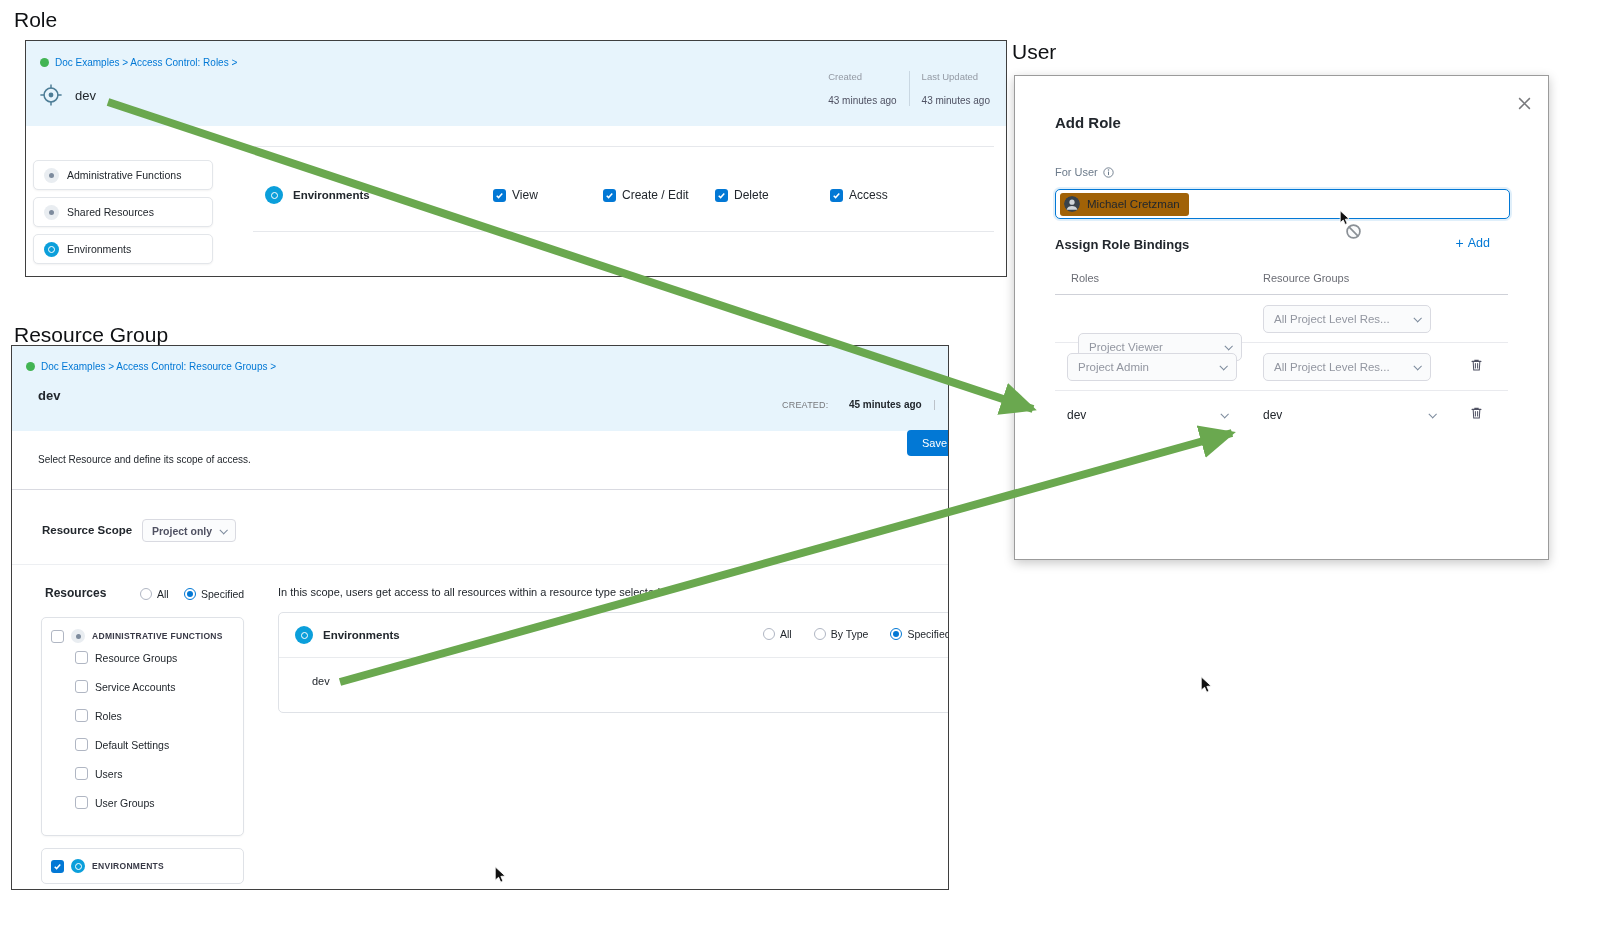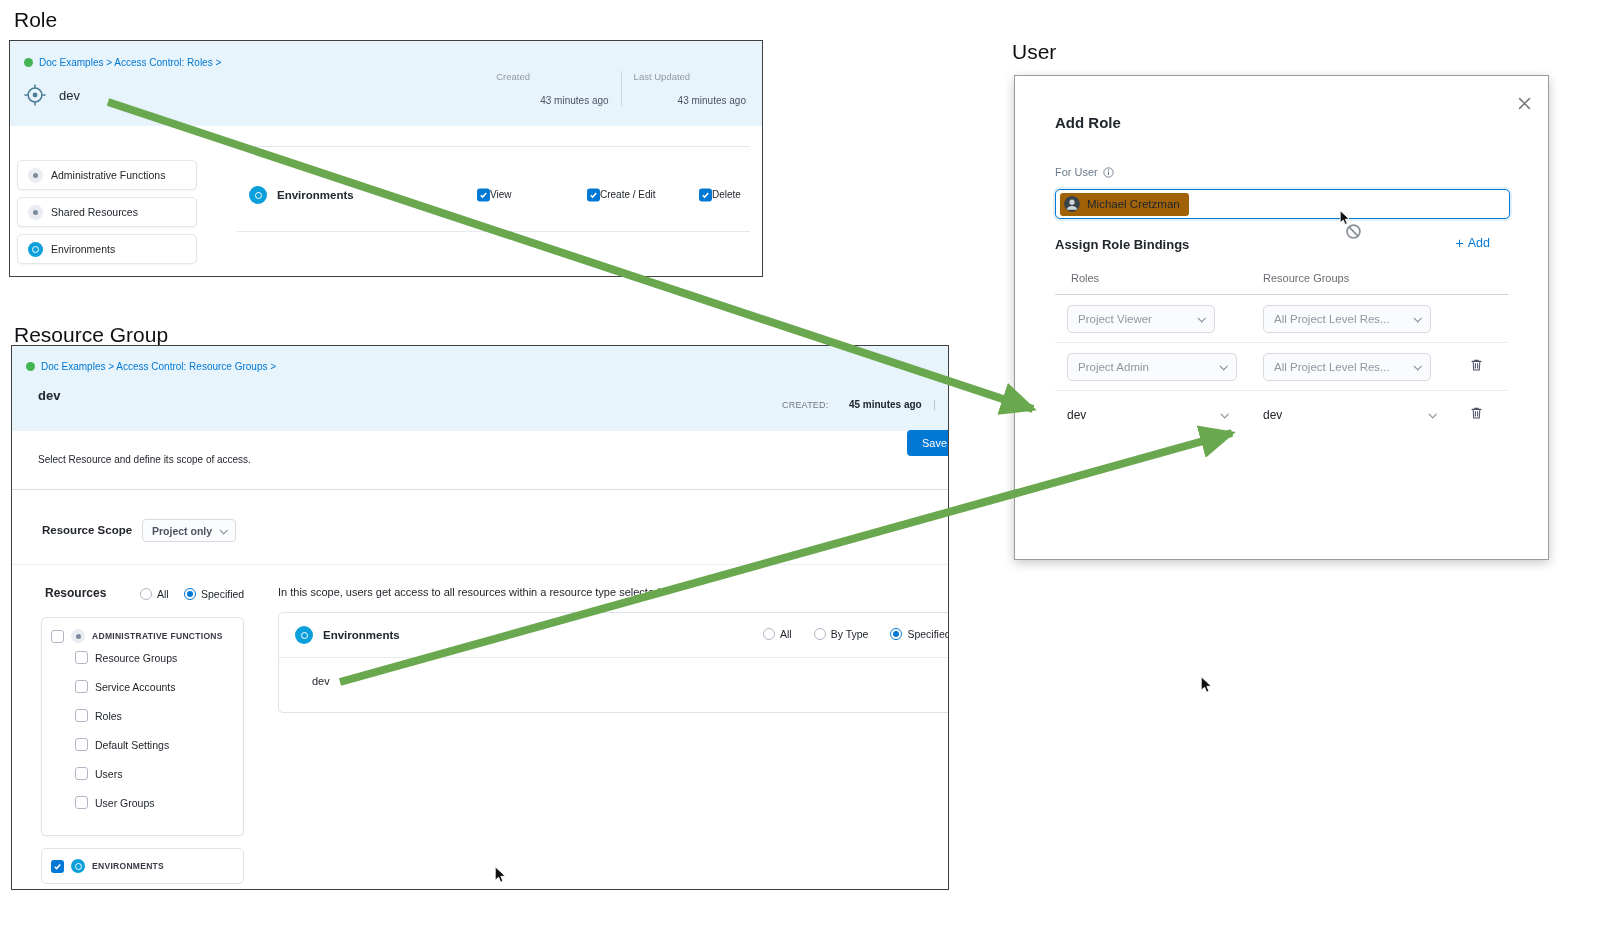--- a/index.html
+++ b/index.html
@@ -22,21 +22,21 @@
   .phead { position: absolute; left: 0; right: 0; top: 0; background: #e7f4fc; }
   .crumb { position: absolute; display: flex; align-items: center; gap: 6px;
            font-size: 10px; color: #0278d5; white-space: nowrap; }
   .gdot { width: 9px; height: 9px; border-radius: 50%; background: #42b453; flex: 0 0 auto; }
   .ptitle-row { position: absolute; display: flex; align-items: center; gap: 12px; }
   .ptitle { font-size: 13px; color: #22272d; }
 
   .meta { position: absolute; display: flex; align-items: stretch; }
   .mcol { padding: 0 12px; }
   .mlab { font-size: 9.5px; color: #9399a3; margin-bottom: 13px; white-space: nowrap; }
-  .mval { font-size: 10px; color: #4f5162; white-space: nowrap; margin-left: 44px; }
+  .mval { font-size: 10px; color: #4f5162; white-space: nowrap; }
   .mdiv { width: 1px; background: #c9d7e2; }
 
   .side-card {
     height: 30px; display: flex; align-items: center; gap: 8px; padding: 0 10px;
     background: #fff; border: 1px solid #e3e6ea; border-radius: 5px;
     box-shadow: 0 1px 2px rgba(0,0,0,.05); font-size: 10.5px; color: #22272d;
     cursor: pointer;
   }
   .ci { width: 15px; height: 15px; border-radius: 50%; flex: 0 0 auto;
         display: flex; align-items: center; justify-content: center; }
@@ -45,21 +45,21 @@
   .ci-blue { background: #0b9fdb; }
   .ci-blue::after { content:""; width: 5px; height: 5px; border-radius: 50%; border: 1.5px solid #fff; }
 
   .hline { position: absolute; border-top: 1px solid #e6e8ec; }
 
   .prow { position: absolute; }
   .prow-icon { position: absolute; left: 12px; top: 50%; transform: translateY(-50%); }
   .prow-label { position: absolute; left: 40px; top: 50%; transform: translateY(-50%);
                 font-size: 11.5px; font-weight: bold; color: #22272d; white-space: nowrap; }
   .chk-item { position: absolute; top: 50%; transform: translateY(-50%);
-              display: flex; align-items: flex-start; font-size: 10px; color: #22272d; }
+              display: flex; align-items: flex-end; gap: 6px; font-size: 12px; color: #22272d; }
 
   .cb { width: 13px; height: 13px; border-radius: 3px; display: inline-flex;
         align-items: center; justify-content: center; flex: 0 0 auto; cursor: pointer; }
   .cb.on  { background: #0278d5; }
   .cb.off { background: #fff; border: 1px solid #b0b6c3; }
 
   .radio { width: 12px; height: 12px; border-radius: 50%; background: #fff;
            border: 1px solid #b0b6c3; position: relative; flex: 0 0 auto; cursor: pointer; }
   .radio.on { border-color: #0278d5; }
   .radio.on::after { content:""; position: absolute; inset: 2px; border-radius: 50%; background: #0278d5; }
@@ -126,21 +126,21 @@
   .cursor { position: absolute; z-index: 70; line-height: 0; }
   .arrows { position: absolute; left: 0; top: 0; z-index: 60; pointer-events: none; }
 </style>
 </head>
 <body>
 
 <div class="slabel" style="left:14px; top:8px;">Role</div>
 <div class="slabel" style="left:14px; top:311px;margin-top:12px;">Resource Group</div>
 <div class="slabel" style="left:1012px; top:40px;">User</div>
 
-<div class="panel" style="left:9px; top:40px; width:754px; height:237px;">
+<div class="panel" style="left:25px; top:40px; width:982px; height:237px;">
   <div class="phead" style="height:85px;"></div>
 
   <div class="crumb" style="left:14px; top:16px;">
     <span class="gdot"></span>
     <span>Doc Examples &gt; Access Control: Roles &gt;</span>
   </div>
 
   <div class="ptitle-row" style="left:13px; top:42px;">
     <span style="line-height:0;">
       <svg viewBox="0 0 26 26" width="24" height="24">
@@ -368,21 +368,21 @@
   <button class="addbtn" style="right:58px; top:160px;">
     <span class="addplus">+</span>
     <span>Add</span>
   </button>
 
   <div class="colhdr" style="left:56px; top:196px;">Roles</div>
   <div class="colhdr" style="left:248px; top:196px;">Resource Groups</div>
   <div class="mline" style="left:40px; right:40px; top:218px;"></div>
 
   <div class="brow sep" style="left:40px; right:40px; top:219px;">
-    <div class="dd" style="left:12px; width:148px;">
+    <div class="dd" style="left:23px; width:164px;margin-top:28px;">
       <span>Project Viewer</span>
       <span class="chev"></span>
     </div>
     <div class="dd" style="left:208px; width:168px;">
       <span>All Project Level Res...</span>
       <span class="chev"></span>
     </div>
   </div>
 
   <div class="brow sep" style="left:40px; right:40px; top:267px;">

